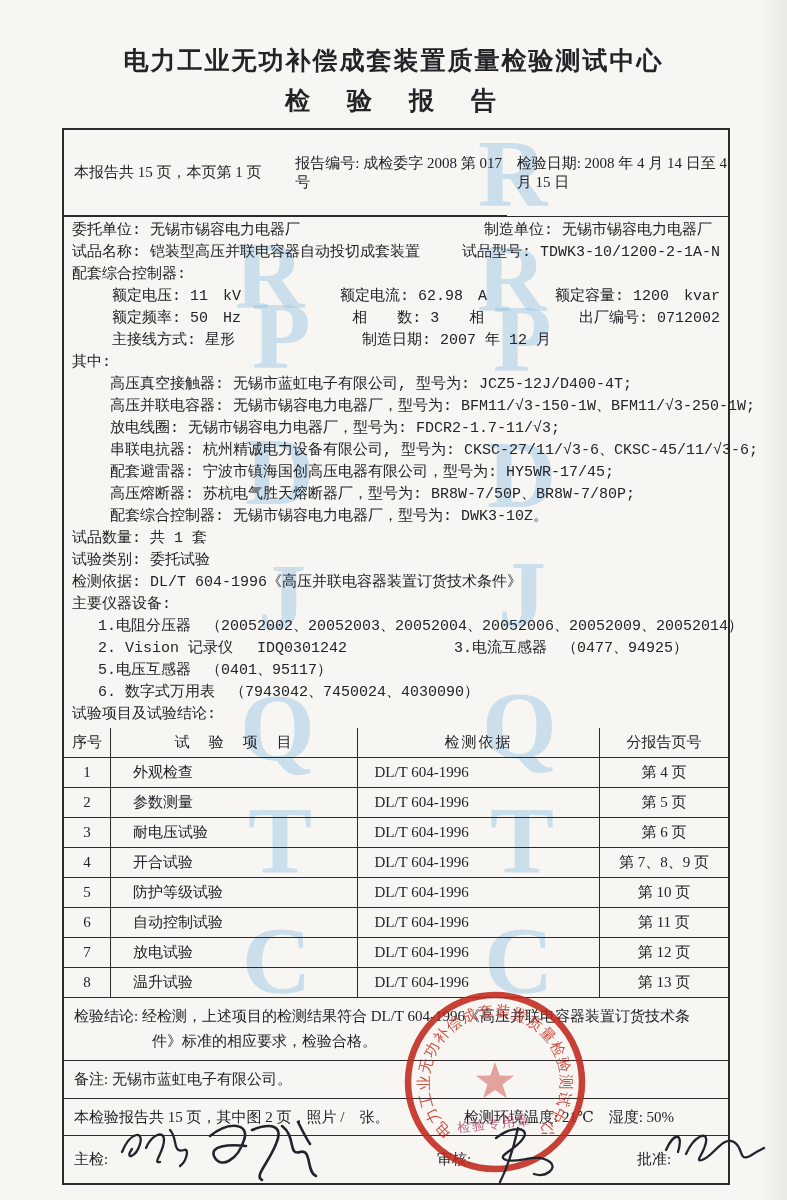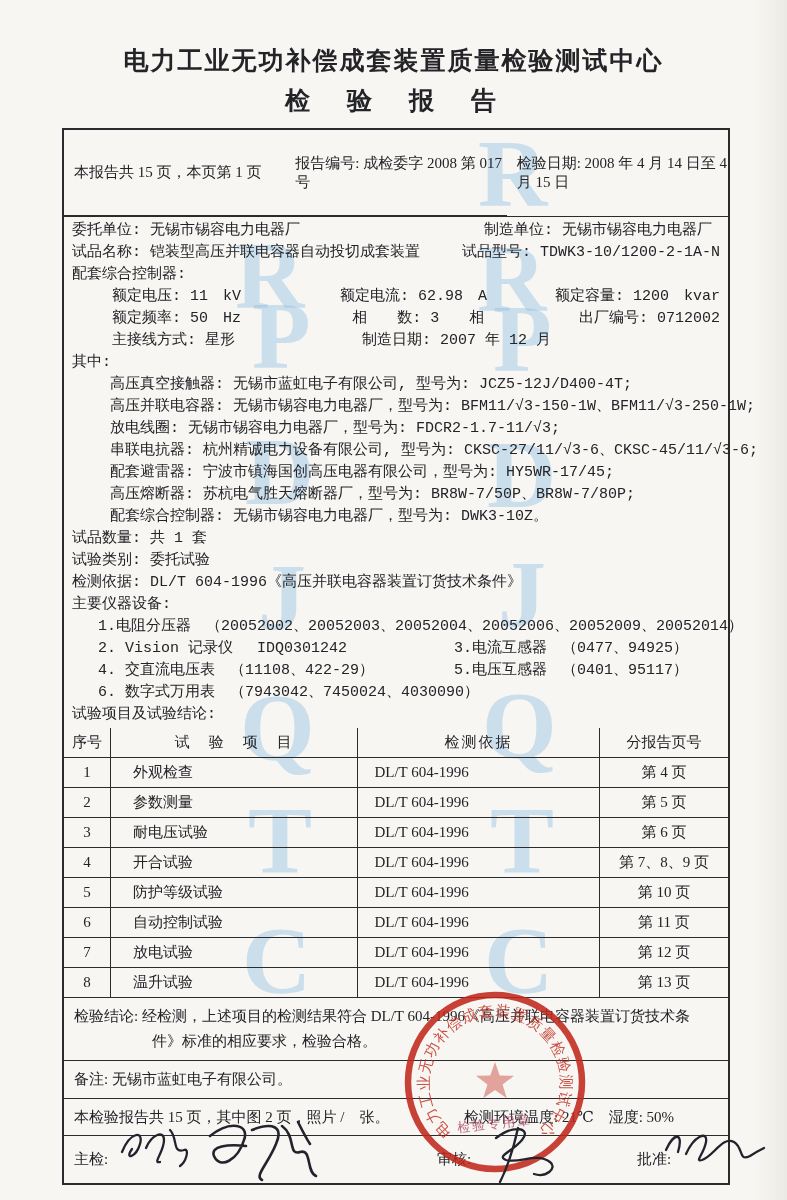--- a/index.html
+++ b/index.html
@@ -151,21 +151,20 @@
       <div class="iline">试品数量: 共 1 套</div>
       <div class="iline">试验类别: 委托试验</div>
       <div class="iline">检测依据: DL/T 604-1996《高压并联电容器装置订货技术条件》</div>
       <div class="iline">主要仪器设备:</div>
       <div class="iline inst">1.电阻分压器　（20052002、20052003、20052004、20052006、20052009、20052014）</div>
       <div class="iline irow">
         <span class="il">2. Vision 记录仪　 IDQ0301242</span>
         <span>3.电流互感器　（0477、94925）</span>
       </div>
       <div class="iline irow">
-        <span class="il">4. 交直流电压表　（11108、422-29）</span>
         <span>5.电压互感器　（0401、95117）</span>
       </div>
       <div class="iline inst">6. 数字式万用表　（7943042、7450024、4030090）</div>
       <div class="iline">试验项目及试验结论:</div>
     </div>
 
     <table class="items">
       <tbody>
           <tr>
         <th class="c-no">序号</th>

